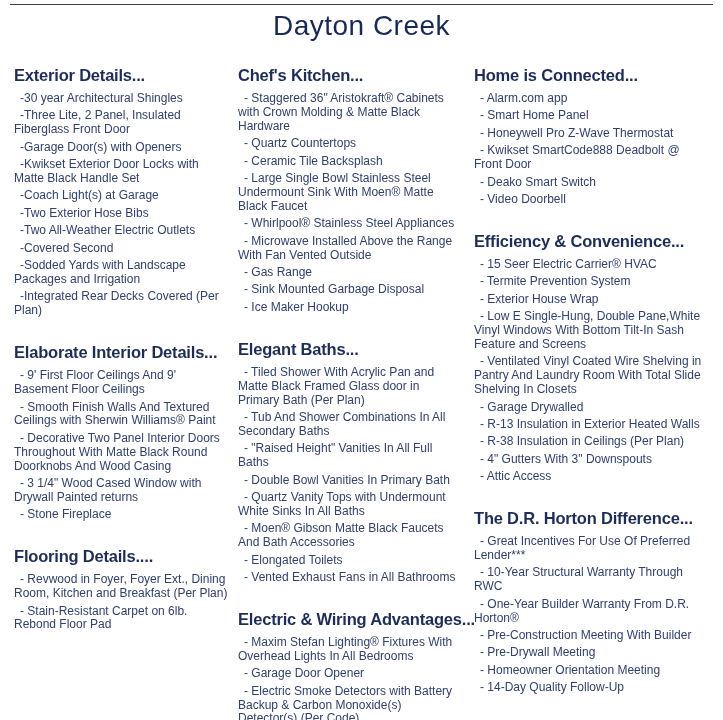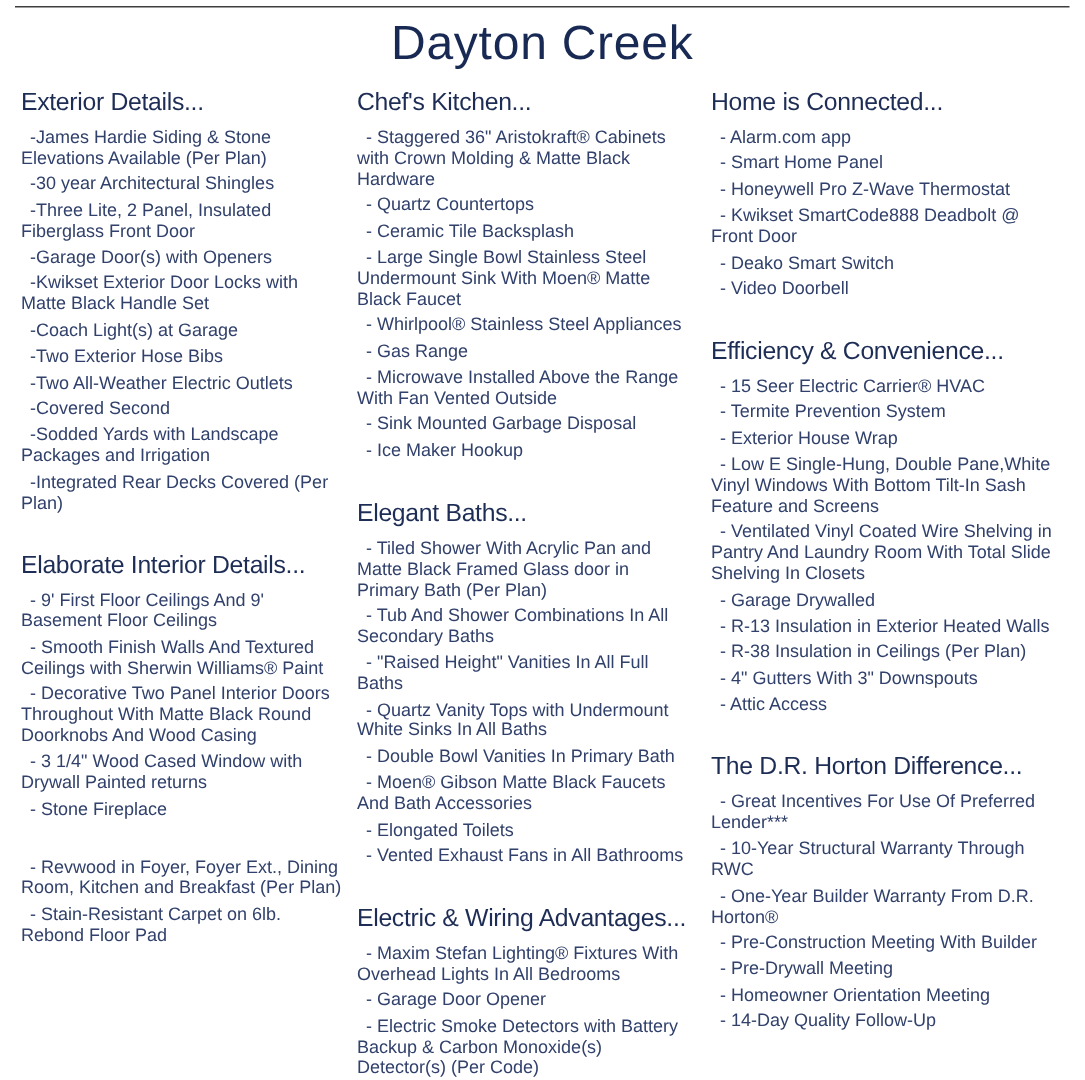--- a/index.html
+++ b/index.html
@@ -18,39 +18,39 @@
   .top-rule {
     position: absolute;
     top: 4px;
     left: 10px;
     width: 703px;
     border-top: 1.5px solid #3e3e3e;
   }
   .page-title {
     margin: 10px 0 12px 0;
     text-align: center;
-    font-size: 32px;
+    font-size: 28px;
     font-weight: 500;
     letter-spacing: 0.5px;
     color: #182a54;
   }
   .columns {
     display: flex;
     align-items: flex-start;
     padding-left: 14px;
   }
   .column { box-sizing: border-box; }
   .column-1 { width: 224px; padding-right: 8px; }
   .column-2 { width: 236px; padding-right: 10px; }
   .column-3 { width: 241px; padding-right: 6px; }
   .section { margin-bottom: 25px; }
   .heading {
-    margin: 0 0 7px 0;
+    margin: 12px 0 7px 0;
     font-size: 16.5px;
-    font-weight: 400;
+    font-weight: 700;
     letter-spacing: -0.2px;
     white-space: nowrap;
     color: #1e2d55;
   }
   .item {
     font-size: 12px;
     line-height: 1.16;
     margin-bottom: 3.5px;
     text-indent: 6px;
     color: #31416b;
@@ -61,21 +61,20 @@
 
 <div class="top-rule"></div>
 
 <h1 class="page-title">Dayton Creek</h1>
 
 <div class="columns">
   <div class="column column-1">
       <section class="section">
         <h2 class="heading">Exterior Details...</h2>
         <div class="items">
-          <div class="item">-James Hardie  Siding &amp; Stone Elevations Available (Per Plan)</div>
           <div class="item">-30 year Architectural Shingles</div>
           <div class="item">-Three Lite, 2 Panel, Insulated Fiberglass Front Door</div>
           <div class="item">-Garage Door(s) with Openers</div>
           <div class="item">-Kwikset Exterior Door Locks with Matte Black Handle Set</div>
           <div class="item">-Coach Light(s) at Garage</div>
           <div class="item">-Two Exterior Hose Bibs</div>
           <div class="item">-Two All-Weather Electric Outlets</div>
           <div class="item">-Covered Second</div>
           <div class="item">-Sodded Yards with Landscape Packages and Irrigation</div>
           <div class="item">-Integrated Rear Decks Covered (Per Plan)</div>
@@ -85,49 +84,50 @@
         <h2 class="heading">Elaborate Interior Details...</h2>
         <div class="items">
           <div class="item">- 9' First Floor Ceilings And 9' Basement Floor Ceilings</div>
           <div class="item">- Smooth Finish Walls And Textured Ceilings with Sherwin Williams® Paint</div>
           <div class="item">- Decorative Two Panel Interior Doors Throughout With Matte Black Round Doorknobs And Wood Casing</div>
           <div class="item">- 3 1/4" Wood Cased Window with Drywall Painted returns</div>
           <div class="item">- Stone Fireplace</div>
         </div>
       </section>
       <section class="section">
+        <h2 class="heading">Flooring Details....</h2>
         <div class="items">
           <div class="item">- Revwood in Foyer, Foyer Ext., Dining Room, Kitchen and Breakfast (Per Plan)</div>
           <div class="item">- Stain-Resistant Carpet on 6lb. Rebond Floor Pad</div>
         </div>
       </section>
     </div>
   <div class="column column-2">
       <section class="section">
         <h2 class="heading">Chef's Kitchen...</h2>
         <div class="items">
           <div class="item">- Staggered 36" Aristokraft® Cabinets with Crown Molding &amp; Matte Black Hardware</div>
           <div class="item">- Quartz Countertops</div>
           <div class="item">- Ceramic Tile Backsplash</div>
           <div class="item">- Large Single Bowl Stainless Steel Undermount Sink With Moen® Matte Black Faucet</div>
           <div class="item">- Whirlpool® Stainless Steel Appliances</div>
+          <div class="item">- Microwave Installed Above the Range With Fan Vented Outside</div>
           <div class="item">- Gas Range</div>
-          <div class="item">- Microwave Installed Above the Range With Fan Vented Outside</div>
           <div class="item">- Sink Mounted Garbage Disposal</div>
           <div class="item">- Ice Maker Hookup</div>
         </div>
       </section>
       <section class="section">
         <h2 class="heading">Elegant Baths...</h2>
         <div class="items">
           <div class="item">- Tiled Shower With Acrylic Pan and Matte Black Framed Glass door in Primary Bath (Per Plan)</div>
           <div class="item">- Tub And Shower Combinations In All Secondary Baths</div>
           <div class="item">- "Raised Height" Vanities In All Full Baths</div>
+          <div class="item">- Double Bowl Vanities In Primary Bath</div>
           <div class="item">- Quartz Vanity Tops with Undermount White Sinks In All Baths</div>
-          <div class="item">- Double Bowl Vanities In Primary Bath</div>
           <div class="item">- Moen® Gibson Matte Black Faucets And Bath Accessories</div>
           <div class="item">- Elongated Toilets</div>
           <div class="item">- Vented Exhaust Fans in All Bathrooms</div>
         </div>
       </section>
       <section class="section">
         <h2 class="heading">Electric &amp; Wiring Advantages...</h2>
         <div class="items">
           <div class="item">- Maxim Stefan Lighting® Fixtures With Overhead Lights In All Bedrooms</div>
           <div class="item">- Garage Door Opener</div>

